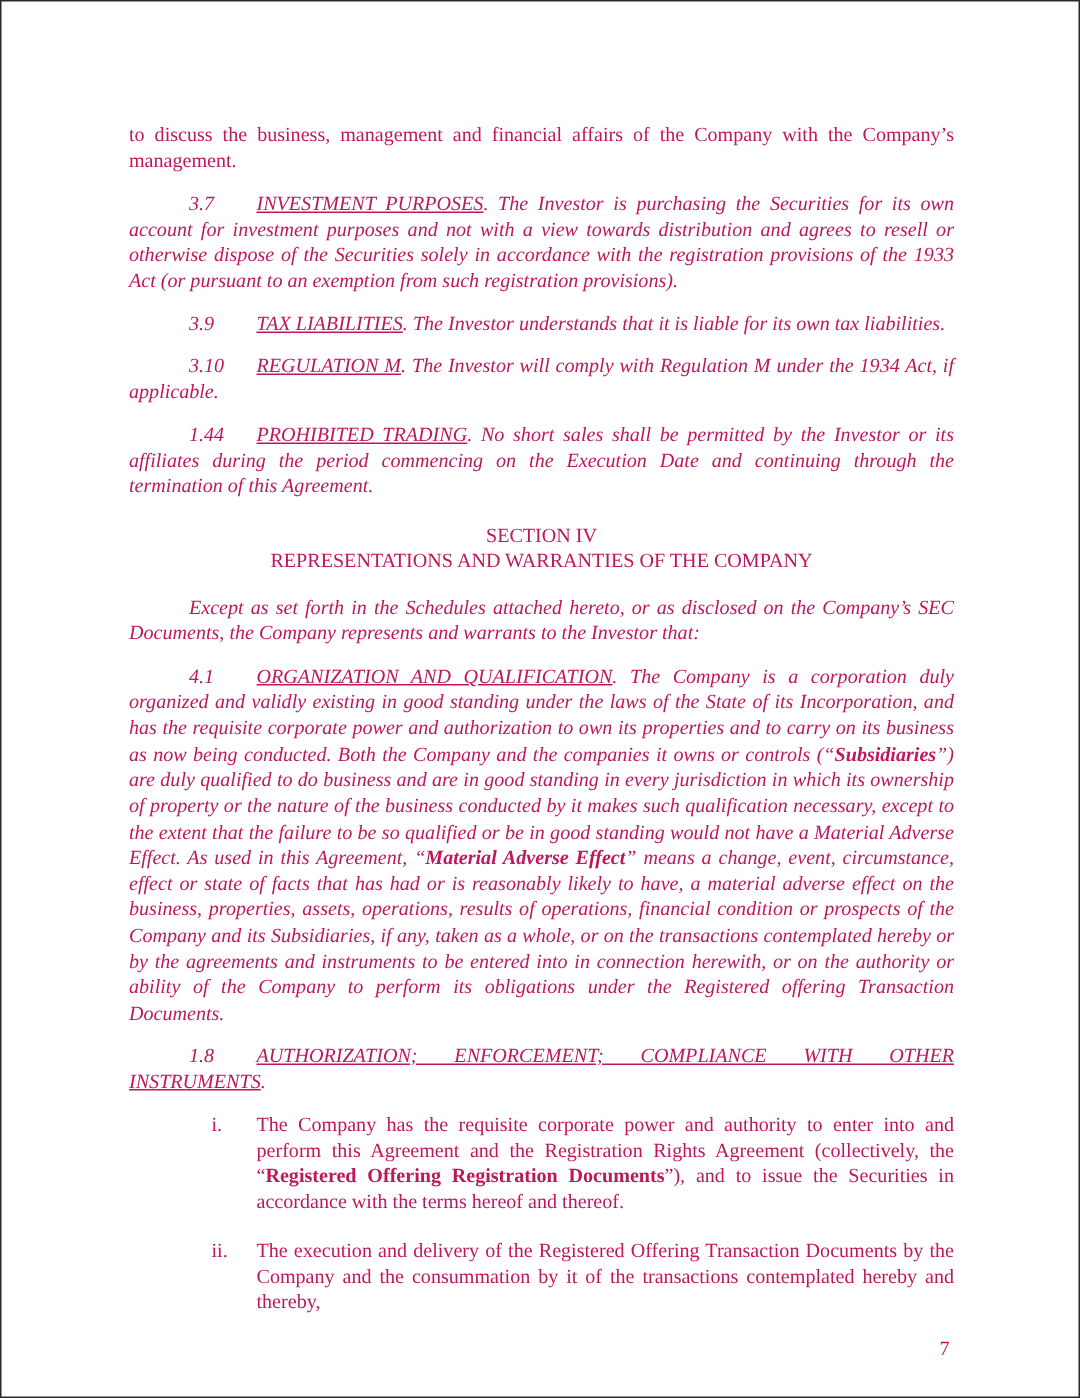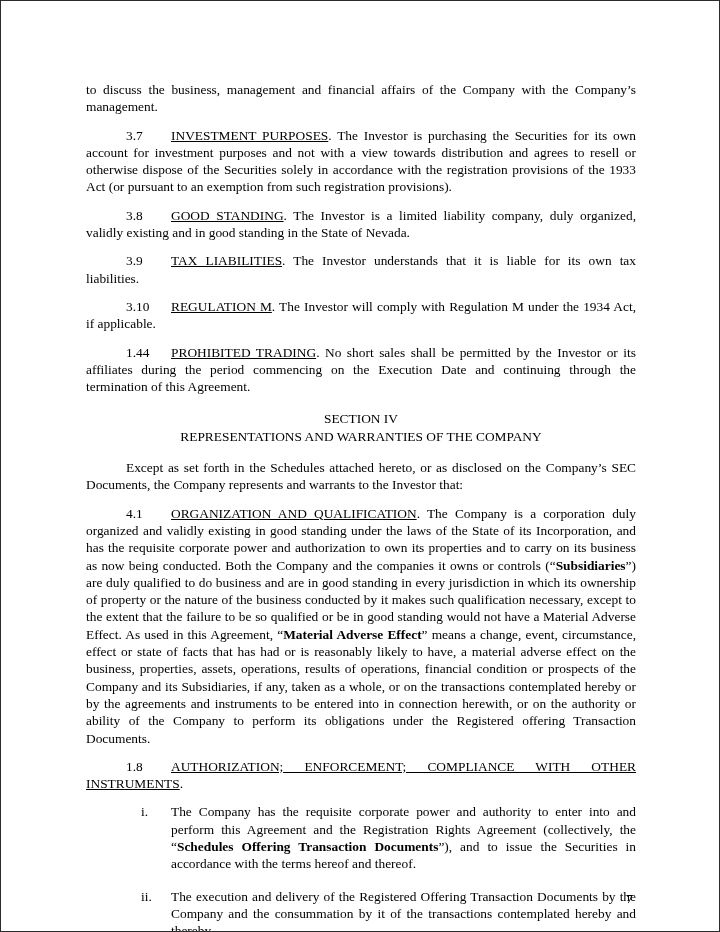--- a/index.html
+++ b/index.html
@@ -6,28 +6,28 @@
   html, body { background: #e8e8e8; }
   body {
     width: 720px; height: 932px;
     font-family: "Liberation Serif", serif;
   }
   .page {
     position: relative;
     width: 720px; height: 932px;
     background: #ffffff;
     border: 1px solid #2b2b2b;
-    color: #000000;
+    color: #be185d;
     font-size: 13.4px;
     line-height: 17.3px;
     overflow: hidden;
   }
   .content { padding: 80px 83px 0 85px; }
   .para { text-align: justify; margin-bottom: 11px; }
-  .indent { text-indent: 40px; }
+  .indent { text-indent: 40px; font-style: italic; }
   .num { display: inline-block; width: 45px; text-indent: 0; }
   .utitle { text-decoration: underline; }
   .bold { font-weight: bold; margin-top: 36px; }
   .heading-block { text-align: center; font-weight: normal; margin: 15px 0 14px 0; }
   .list-item {
     position: relative;
     padding-left: 85px;
     text-align: justify;
     margin-bottom: 15px;
   }
@@ -37,39 +37,38 @@
 </head>
 <body>
 
 <div class="page">
   <div class="content">
 
     <p class="para">to discuss the business, management and financial affairs of the Company with the Company’s management.</p>
 
     <p class="para indent"><span class="num">3.7</span><span class="utitle">INVESTMENT PURPOSES</span><span>. The Investor is purchasing the Securities for its own account for investment purposes and not with a view towards distribution and agrees to resell or otherwise dispose of the Securities solely in accordance with the registration provisions of the 1933 Act (or pursuant to an exemption from such registration provisions).</span></p>
 
-    <p class="para indent"><span class="num">3.8</span><span class="utitle">GOOD STANDING</span><span>.  The Investor is a limited liability company, duly organized, validly existing and in good standing in the State of Nevada.</span></p>
 
     <p class="para indent"><span class="num">3.9</span><span class="utitle">TAX LIABILITIES</span><span>.  The Investor understands that it is liable for its own tax liabilities.</span></p>
 
     <p class="para indent"><span class="num">3.10</span><span class="utitle">REGULATION M</span><span>.  The Investor will comply with Regulation M under the 1934 Act, if applicable.</span></p>
 
     <p class="para indent"><span class="num">1.44</span><span class="utitle">PROHIBITED TRADING</span><span>.  No short sales shall be permitted by the Investor or its affiliates during the period commencing on the Execution Date and continuing through the termination of this Agreement.</span></p>
 
     <div class="heading-block">
       <div>SECTION IV</div>
       <div>REPRESENTATIONS AND WARRANTIES OF THE COMPANY</div>
     </div>
 
     <p class="para indent">Except as set forth in the Schedules attached hereto, or as disclosed on the Company’s SEC Documents, the Company represents and warrants to the Investor that:</p>
 
     <p class="para indent"><span class="num">4.1</span><span class="utitle">ORGANIZATION AND QUALIFICATION</span><span>. The Company is a corporation duly organized and validly existing in good standing under the laws of the State of its Incorporation, and has the requisite corporate power and authorization to own its properties and to carry on its business as now being conducted. Both the Company and the companies it owns or controls (“</span><span class="bold">Subsidiaries</span><span>”) are duly qualified to do business and are in good standing in every jurisdiction in which its ownership of property or the nature of the business conducted by it makes such qualification necessary, except to the extent that the failure to be so qualified or be in good standing would not have a Material Adverse Effect. As used in this Agreement, “</span><span class="bold">Material Adverse Effect</span><span>” means a change, event, circumstance, effect or state of facts that has had or is reasonably likely to have, a material adverse effect on the business, properties, assets, operations, results of operations, financial condition or prospects of the Company and its Subsidiaries, if any, taken as a whole, or on the transactions contemplated hereby or by the agreements and instruments to be entered into in connection herewith, or on the authority or ability of the Company to perform its obligations under the Registered offering Transaction Documents.</span></p>
 
     <p class="para indent"><span class="num">1.8</span><span class="utitle">AUTHORIZATION; ENFORCEMENT; COMPLIANCE WITH OTHER INSTRUMENTS</span><span>.</span></p>
 
-    <div class="list-item"><span class="marker">i.</span><span>The Company has the requisite corporate power and authority to enter into and perform this Agreement and the Registration Rights Agreement (collectively, the “</span><span class="bold">Schedules Offering Transaction Documents</span><span>”), and to issue the Securities in accordance with the terms hereof and thereof.</span></div>
+    <div class="list-item"><span class="marker">i.</span><span>The Company has the requisite corporate power and authority to enter into and perform this Agreement and the Registration Rights Agreement (collectively, the “</span><span class="bold">Registered Offering Registration Documents</span><span>”), and to issue the Securities in accordance with the terms hereof and thereof.</span></div>
 
     <div class="list-item"><span class="marker">ii.</span><span>The execution and delivery of the Registered Offering Transaction Documents by the Company and the consummation by it of the transactions contemplated hereby and thereby,</span></div>
 
   </div>
 
   <div class="pagenum">7</div>
 </div>
 
 </body></html>

